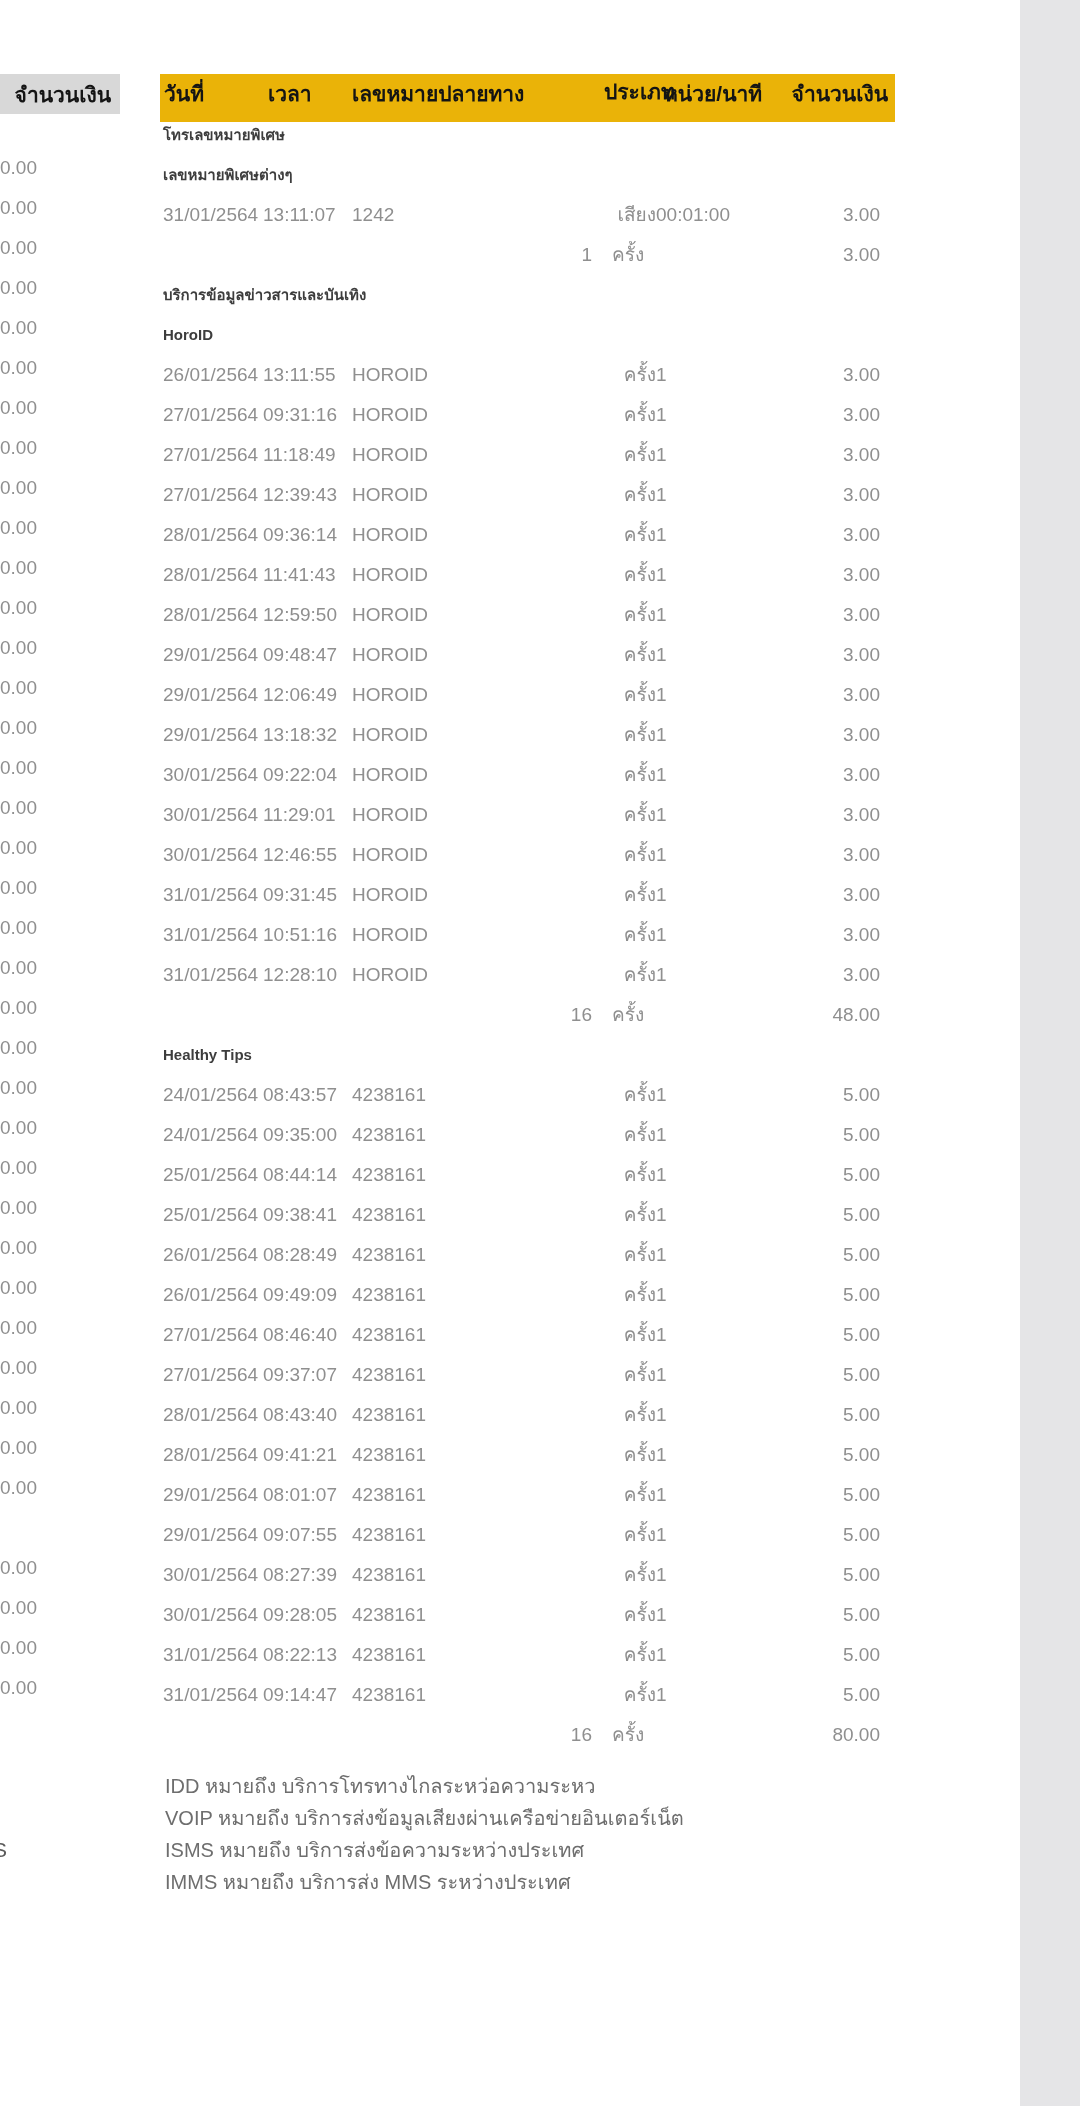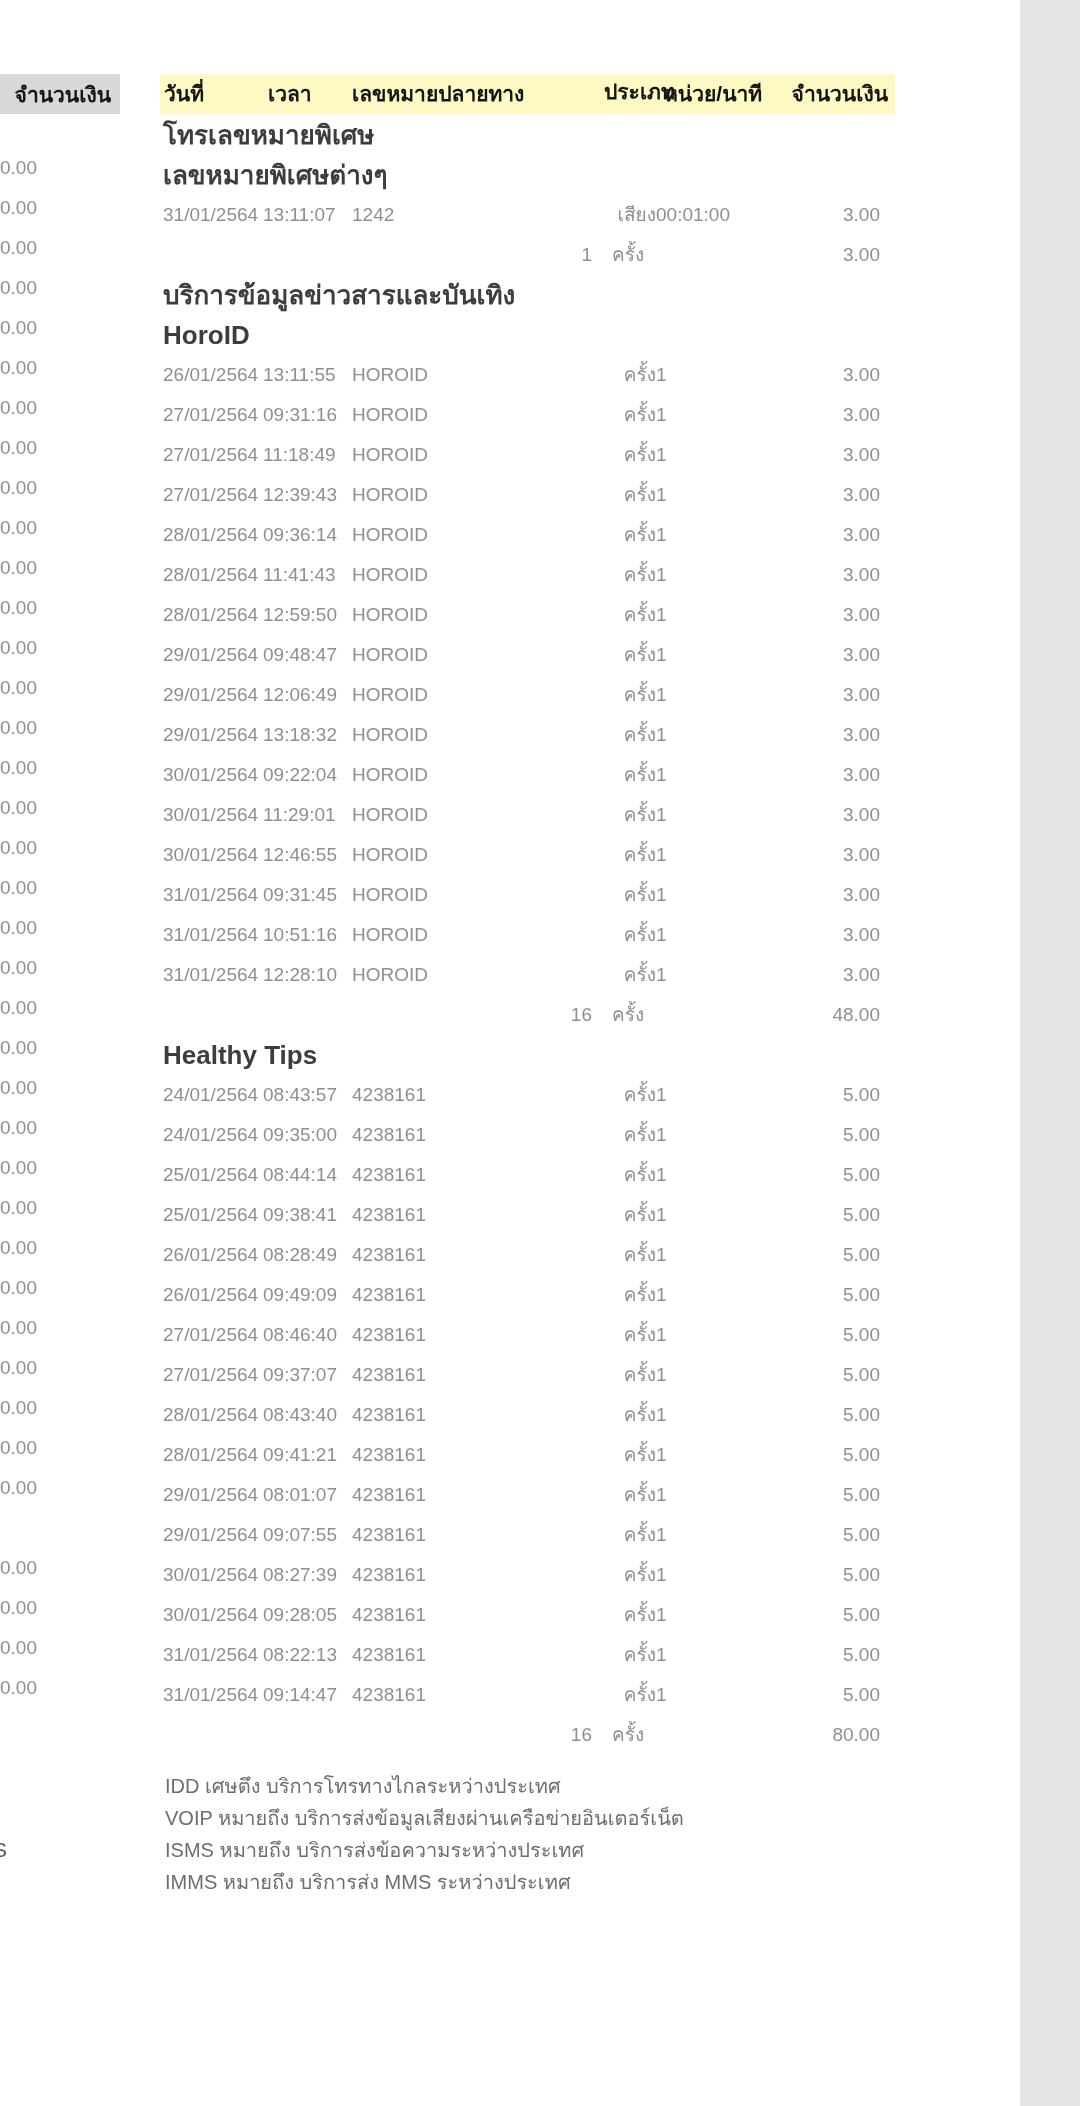--- a/index.html
+++ b/index.html
@@ -10,37 +10,37 @@
   }
   .right-strip{position:absolute;top:0;bottom:0;left:1020px;width:60px;background:#e5e5e7;}
 
   
   .left-head-box{
     position:absolute;left:0;top:74px;width:120px;height:40px;background:#d8d8d8;
     display:flex;align-items:center;justify-content:flex-end;padding-right:9px;box-sizing:border-box;
     font-size:21px;font-weight:bold;color:#141414;
   }
   .main-head-band{
-    position:absolute;left:160px;top:74px;width:735px;height:40px;background:#fef9c3;
+    position:absolute;left:160px;top:74px;width:735px;height:48px;background:#eab308;
     font-size:21px;font-weight:bold;color:#141414;
   }
   .main-head-band span{position:absolute;top:0;line-height:40px;white-space:nowrap;}
   .h-date{left:4px;}
   .h-time{left:108px;}
   .h-dest{left:192px;}
   .h-type{left:444px;font-family:Liberation Mono, monospace;}
   .h-unit{left:504px;}
   .h-amount{right:7px;}
 
   
   .rows{position:absolute;left:0;top:115px;width:1020px;}
   .row{position:relative;height:40px;font-size:19px;color:#8f8f8f;}
   .cell{position:absolute;top:0;line-height:40px;white-space:nowrap;}
   .amt0{left:0;width:102px;top:-7px;color:#8f8f8f;}
-  .heading-label{left:163px;font-size:26px;font-weight:bold;color:#3d3d3d;}
+  .heading-label{left:163px;font-size:15px;font-weight:bold;color:#3d3d3d;}
   .date{left:163px;width:92px;}
   .time{left:263px;width:80px;}
   .dest{left:352px;width:190px;}
   .type{left:480px;width:176px;text-align:right;}
   .unit{left:656px;width:100px;text-align:left;}
   .amount{left:760px;width:120px;text-align:right;}
   .count{left:540px;width:52px;text-align:right;}
   .unit-label{left:612px;}
 
   
@@ -398,19 +398,19 @@
       <span class="cell amount">5.00</span>
     </div>
     <div class="row summary">
       <span class="cell count">16</span>
       <span class="cell unit-label">ครั้ง</span>
       <span class="cell amount">80.00</span>
     </div>
   </div>
 
 <div class="footnotes">
-    <div class="footnote">IDD เศษตึง บริการโทรทางไกลระหว่างประเทศ</div>
+    <div class="footnote">IDD หมายถึง บริการโทรทางไกลระหว่อความระหว</div>
     <div class="footnote">VOIP หมายถึง บริการส่งข้อมูลเสียงผ่านเครือข่ายอินเตอร์เน็ต</div>
     <div class="footnote">ISMS หมายถึง บริการส่งข้อความระหว่างประเทศ</div>
     <div class="footnote">IMMS หมายถึง บริการส่ง MMS ระหว่างประเทศ</div>
   </div>
 
 <div class="left-fragment">S</div>
 
 </body></html>

